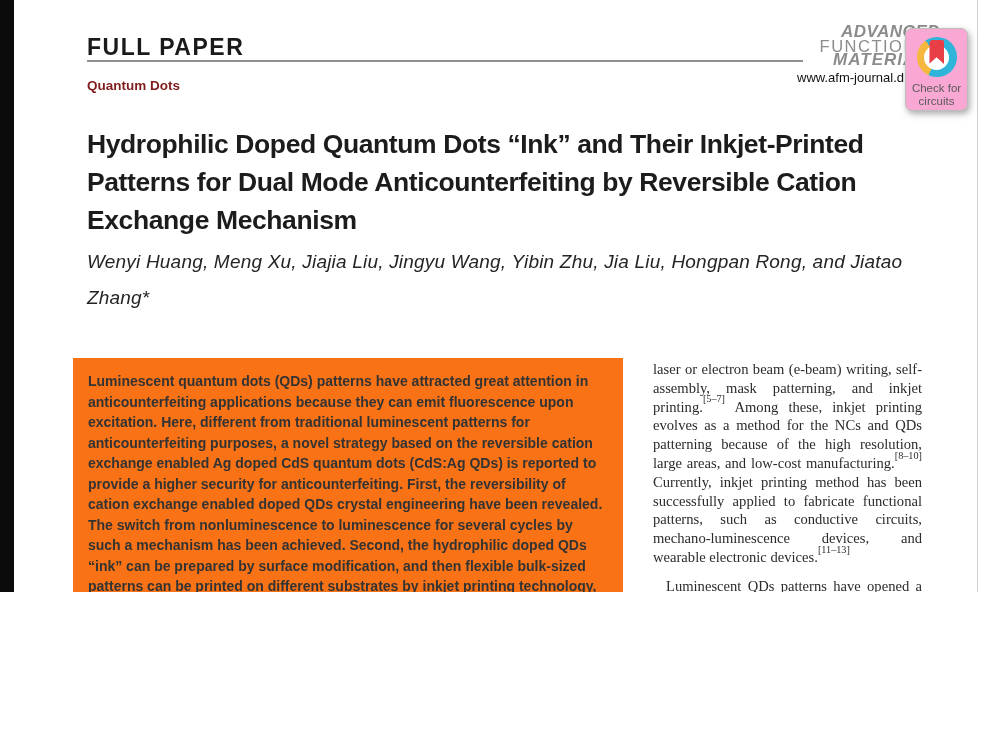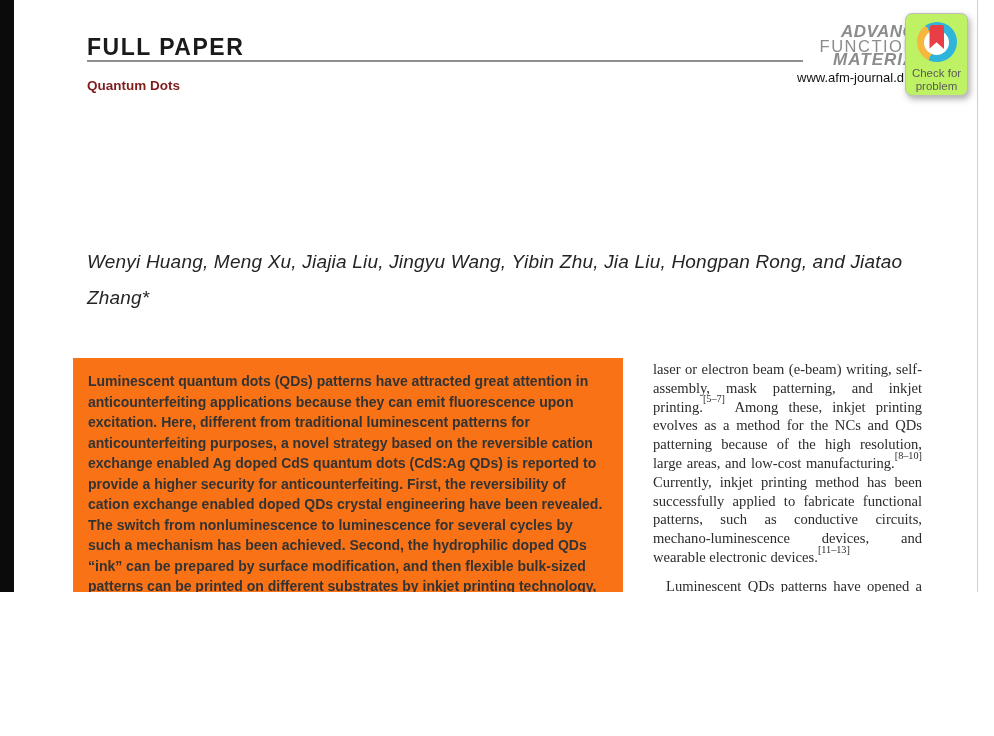--- a/index.html
+++ b/index.html
@@ -16,21 +16,21 @@
 
   .journal-logo{position:absolute;top:25px;right:54px;width:240px;text-align:right;
                 color:#8c8c8c;line-height:14px;z-index:1;}
   .journal-logo .l1{font-size:17px;font-weight:800;font-style:italic;letter-spacing:.5px;}
   .journal-logo .l2{font-size:16.5px;font-weight:400;letter-spacing:1.5px;}
   .journal-logo .l3{font-size:17px;font-weight:800;font-style:italic;letter-spacing:1px;}
   .journal-url{position:absolute;top:70px;right:90px;font-size:13px;font-weight:400;
                color:#111;white-space:nowrap;z-index:1;}
 
   
-  .badge{position:absolute;left:905px;top:13px;width:61px;height:81px;background:#bef264;
+  .badge{position:absolute;left:905px;top:28px;width:61px;height:81px;background:#f9a8d4;
          border:1px solid #bdbdbd;border-radius:7px;z-index:5;
          box-shadow:2px 3px 6px rgba(90,90,90,.5);}
   .ring{position:absolute;left:50%;top:8px;transform:translateX(-50%);width:40px;height:40px;
         border-radius:50%;
         background:conic-gradient(from 0deg,#2fb5d9 0deg 205deg,#f5b73d 205deg 325deg,#2fb5d9 325deg 360deg);}
   .ring::after{content:"";position:absolute;left:7.5px;top:7.5px;width:25px;height:25px;
         border-radius:50%;background:#ffffff;}
   .bookmark{position:absolute;left:50%;top:11px;transform:translateX(-50%);width:15px;height:24px;
         background:#e83f47;border-radius:3px 3px 0 0;z-index:2;
         clip-path:polygon(0 0,100% 0,100% 100%,50% 72%,0 100%);}
@@ -82,24 +82,25 @@
     <div class="l2">FUNCTIONAL</div>
     <div class="l3">MATERIALS</div>
   </div>
   <div class="journal-url">www.afm-journal.d</div>
 
   <div class="badge">
     <div class="ring"></div>
     <div class="bookmark"></div>
     <div class="badge-label">
       <div>Check for</div>
-      <div>problem</div>
+      <div>circuits</div>
     </div>
   </div>
 
+  <h1 class="title">Hydrophilic Doped Quantum Dots “Ink” and Their Inkjet-Printed Patterns for Dual Mode Anticounterfeiting by Reversible Cation Exchange Mechanism</h1>
   <div class="authors">Wenyi Huang, Meng Xu, Jiajia Liu, Jingyu Wang, Yibin Zhu, Jia Liu, Hongpan Rong, and Jiatao Zhang*</div>
 
   <div class="abstract-box">
     <div class="abstract-text">Luminescent quantum dots (QDs) patterns have attracted great attention in anticounterfeiting applications because they can emit fluorescence upon excitation. Here, different from traditional luminescent patterns for anticounterfeiting purposes, a novel strategy based on the reversible cation exchange enabled Ag doped CdS quantum dots (CdS:Ag QDs) is reported to provide a higher security for anticounterfeiting. First, the reversibility of cation exchange enabled doped QDs crystal engineering have been revealed. The switch from nonluminescence to luminescence for several cycles by such a mechanism has been achieved. Second, the hydrophilic doped QDs “ink” can be prepared by surface modification, and then flexible bulk-sized patterns can be printed on different substrates by inkjet printing technology, such as the parchment paper, PET foil, and paper currency substrates. Third, owing to the characteristic of stable crystal structure of CdS:Ag QDs, the patterns of such doped QDs on substrates can be switched by in situ cation exchange to achieve conversion of the disappearance and recovery of luminescent signals, from which a multiple dual mode anticounterfeiting verification can be provided.</div>
   </div>
 
   <div class="body-col">
     <p>laser or electron beam (e-beam) writing, self-assembly, mask patterning, and inkjet printing.<sup>[5–7]</sup> Among these, inkjet printing evolves as a method for the NCs and QDs patterning because of the high resolution, large areas, and low-cost manufacturing.<sup>[8–10]</sup> Currently, inkjet printing method has been successfully applied to fabricate functional patterns, such as conductive circuits, mechano-luminescence devices, and wearable electronic devices.<sup>[11–13]</sup></p>
     <p class="indent">Luminescent QDs patterns have opened a new avenue in anticounterfeiting applications because they can be patterning in different surfaces and display fluorescence upon excitation.<sup>[14]</sup> However, most QDs patterns suffer from the problem that the luminescent signal would appear continuously upon excitation, which can be easily imitated by certain substitutes and thus</p>
   </div>

